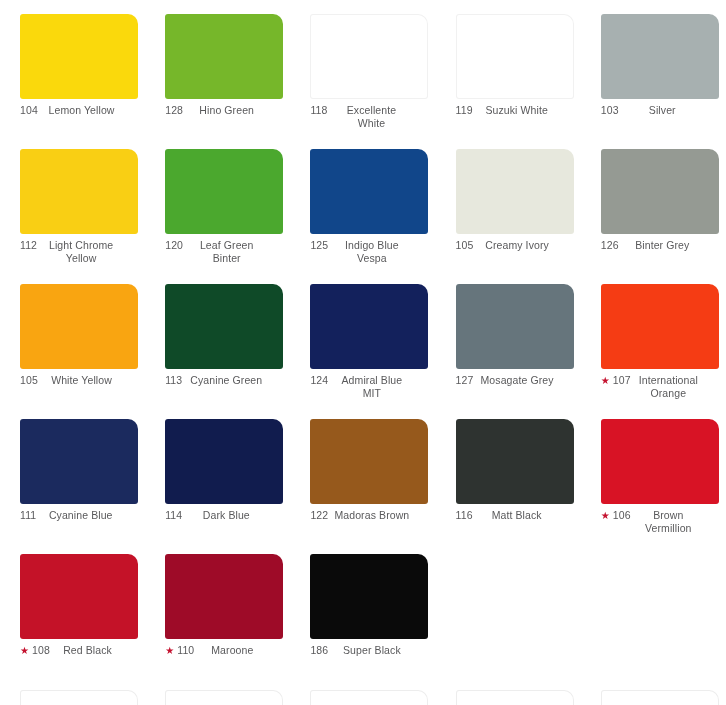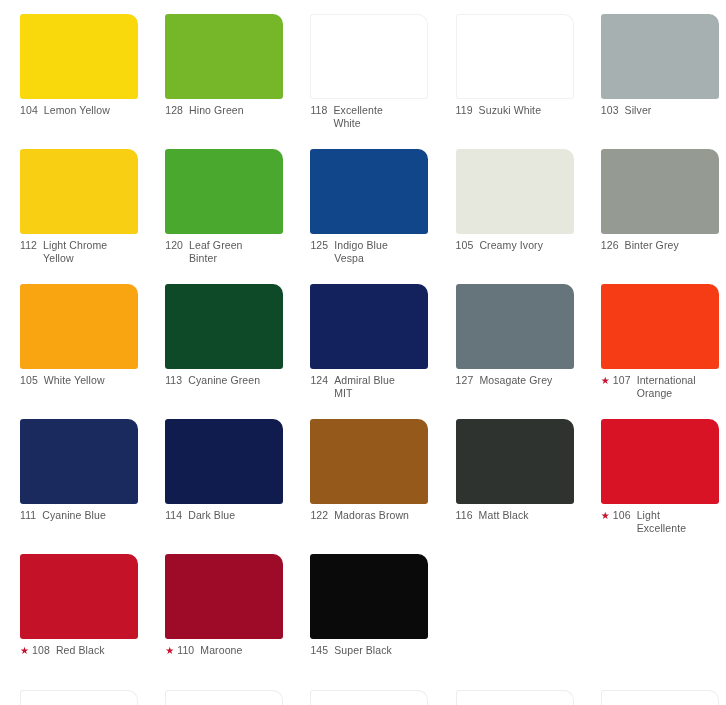--- a/index.html
+++ b/index.html
@@ -60,21 +60,21 @@
     flex: 0 0 auto;
   }
   .star {
     color: #c4122f;
     font-size: 10px;
     line-height: 10px;
     position: relative;
     top: 0px;
   }
   .cname {
-    text-align: left;
+    text-align: center;
     flex: 1 1 auto;
   }
   
   .partial-row {
     position: absolute;
     left: 0;
     top: 690px;
     width: 726px;
     display: grid;
     grid-template-columns: repeat(5, 145.2px);
@@ -264,21 +264,21 @@
           <span class="cname">Matt Black</span>
         </div>
       </div>
       <div class="cell">
         <div class="swatch" style="background: rgb(216, 19, 37);"></div>
         <div class="caption">
           <span class="code">
             <span class="star">★</span>
             <span>106</span>
           </span>
-          <span class="cname">Light Excellente</span>
+          <span class="cname">Brown Vermillion</span>
         </div>
       </div>
       <div class="cell">
         <div class="swatch" style="background: rgb(196, 18, 40);"></div>
         <div class="caption">
           <span class="code">
             <span class="star">★</span>
             <span>108</span>
           </span>
           <span class="cname">Red Black</span>
@@ -291,21 +291,21 @@
             <span class="star">★</span>
             <span>110</span>
           </span>
           <span class="cname">Maroone</span>
         </div>
       </div>
       <div class="cell">
         <div class="swatch" style="background: rgb(10, 10, 10);"></div>
         <div class="caption">
           <span class="code">
-            <span>145</span>
+            <span>186</span>
           </span>
           <span class="cname">Super Black</span>
         </div>
       </div>
     </div>
   <div class="partial-row" id="partial-row">
       <div class="partial-cell">
         <div class="partial-swatch" style="background: rgb(255, 255, 255);"></div>
       </div>
       <div class="partial-cell">

